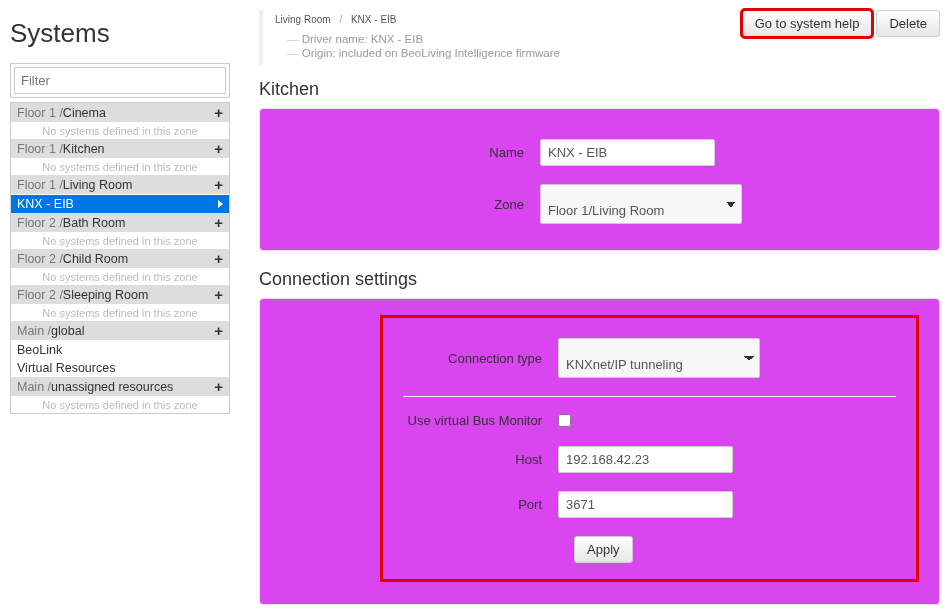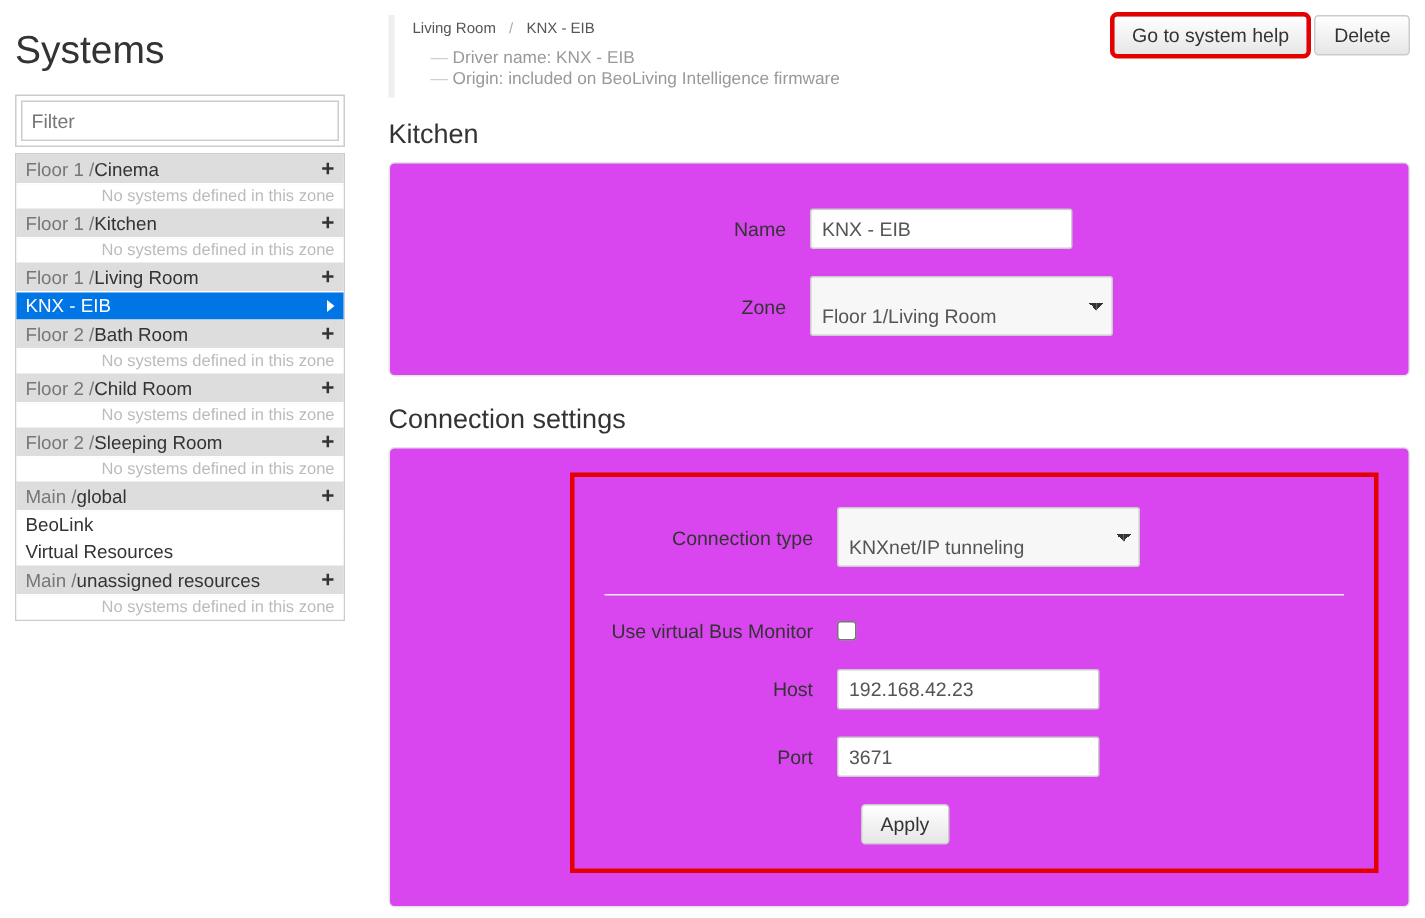--- a/index.html
+++ b/index.html
@@ -41,21 +41,21 @@
     font-size: 12.5px;
     color: #333;
     cursor: pointer;
   }
   .zone-row .floor { color: #777; }
   .zone-row .plus { margin-left: auto; font-weight: bold; color: #333; font-size: 15px; line-height: 1; }
   .empty-note {
     background: #fff;
     color: #bbb;
     font-size: 11px;
-    text-align: right;
+    text-align: center;
     padding: 2px 6px;
   }
   .system-row {
     background: #fff;
     padding: 2px 6px;
     font-size: 12.5px;
     cursor: pointer;
   }
   .system-row.selected {
     background: #0075e6;

